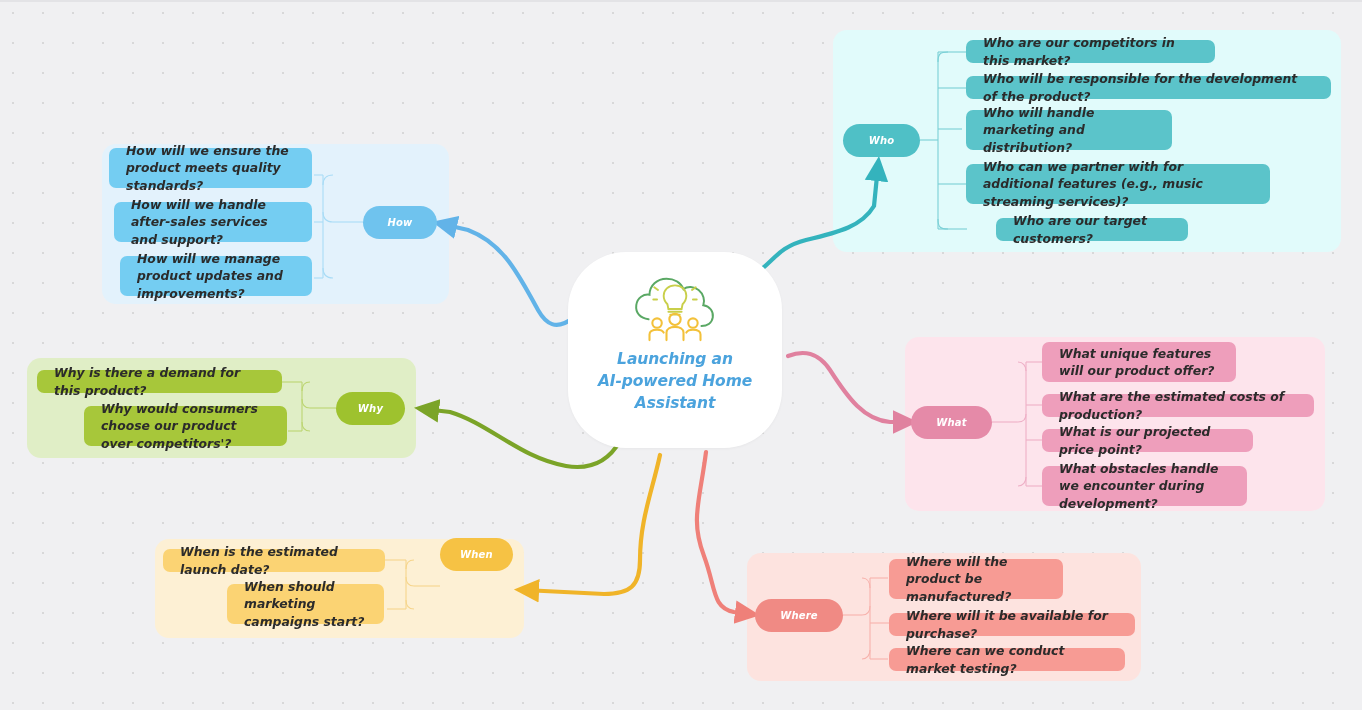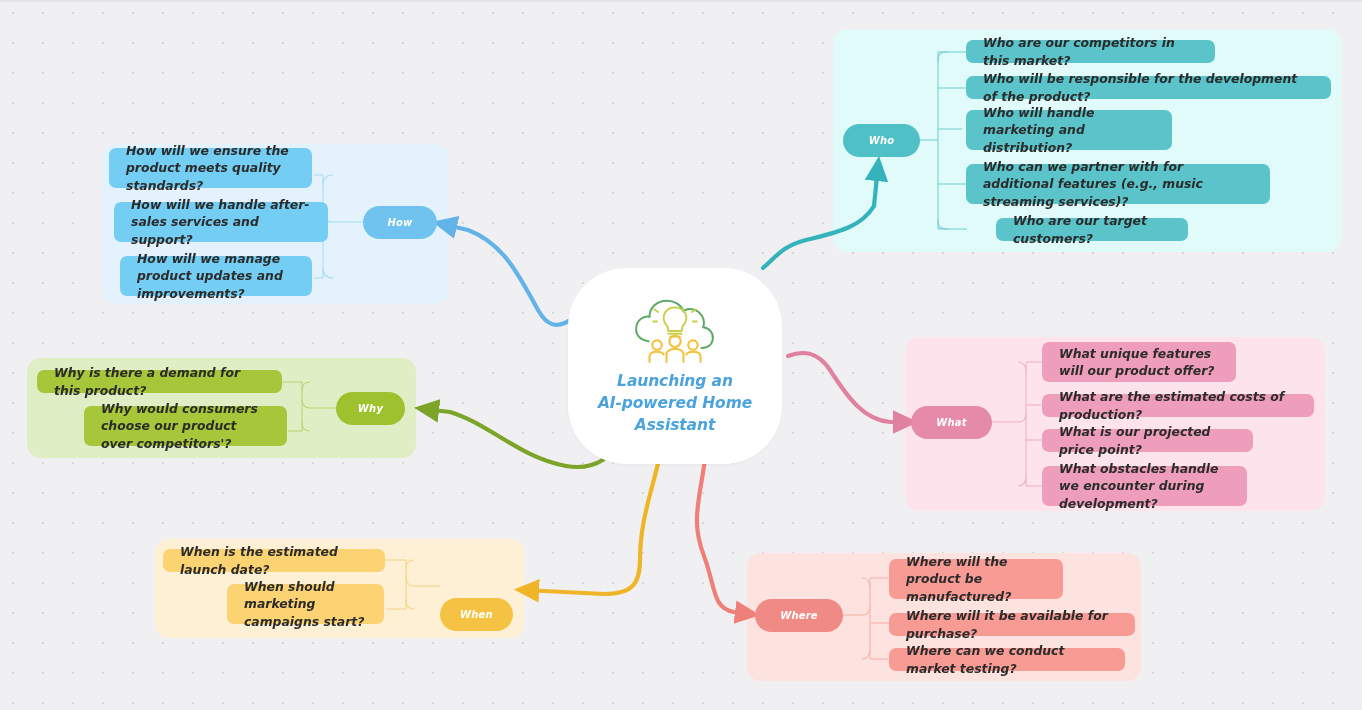--- a/index.html
+++ b/index.html
@@ -44,31 +44,31 @@
     left: 0; top: 0;
     width: 1362px; height: 710px;
     z-index: 2;
     pointer-events: none;
   }
 
   
   .center-node {
     position: absolute;
     left: 568px;
-    top: 268px;
+    top: 252px;
     width: 214px;
     height: 196px;
     background: #ffffff;
     border-radius: 58px;
     z-index: 5;
     display: flex;
     flex-direction: column;
     align-items: center;
     justify-content: flex-start;
-    padding-top: 28px;
+    padding-top: 22px;
     box-sizing: border-box;
     box-shadow: 0 1px 3px rgba(0,0,0,0.04);
   }
   .center-icon { width: 92px; height: 68px; }
   .center-title {
     margin-top: 6px;
     width: 180px;
     text-align: center;
     font-size: 15.5px;
     line-height: 1.42;
@@ -250,32 +250,32 @@
     <div class="center-title" style="color: rgb(75, 163, 221);">
       <div>Launching an</div>
       <div>AI-powered Home</div>
       <div>Assistant</div>
     </div>
   </div>
 
   <div class="hub" style="left: 843px; top: 124px; width: 77px; height: 33px; background: rgb(79, 192, 198);">Who</div>
   <div class="hub" style="left: 363px; top: 206px; width: 74px; height: 33px; background: rgb(111, 195, 238);">How</div>
   <div class="hub" style="left: 336px; top: 392px; width: 69px; height: 33px; background: rgb(158, 194, 46);">Why</div>
-  <div class="hub" style="left: 440px; top: 598px; width: 73px; height: 33px; background: rgb(246, 194, 68);">When</div>
+  <div class="hub" style="left: 440px; top: 538px; width: 73px; height: 33px; background: rgb(246, 194, 68);">When</div>
   <div class="hub" style="left: 911px; top: 406px; width: 81px; height: 33px; background: rgb(229, 138, 168);">What</div>
   <div class="hub" style="left: 755px; top: 599px; width: 88px; height: 33px; background: rgb(240, 138, 132);">Where</div>
 
   <div class="leaf" style="left: 966px; top: 40px; width: 249px; height: 23px; background: rgb(91, 196, 202);">Who are our competitors in this market?</div>
   <div class="leaf" style="left: 966px; top: 76px; width: 365px; height: 23px; background: rgb(91, 196, 202);">Who will be responsible for the development of the product?</div>
   <div class="leaf" style="left: 966px; top: 110px; width: 206px; height: 40px; background: rgb(91, 196, 202);">Who will handle marketing and distribution?</div>
   <div class="leaf" style="left: 966px; top: 164px; width: 304px; height: 40px; background: rgb(91, 196, 202);">Who can we partner with for additional features (e.g., music streaming services)?</div>
   <div class="leaf" style="left: 996px; top: 218px; width: 192px; height: 23px; background: rgb(91, 196, 202);">Who are our target customers?</div>
 
   <div class="leaf" style="left: 109px; top: 148px; width: 203px; height: 40px; background: rgb(116, 205, 242);">How will we ensure the product meets quality standards?</div>
-  <div class="leaf" style="left: 114px; top: 202px; width: 214px; height: 40px; background: rgb(116, 205, 242);">How will we handle after-sales services and support?</div>
+  <div class="leaf" style="left: 114px; top: 202px; width: 198px; height: 40px; background: rgb(116, 205, 242);">How will we handle after-sales services and support?</div>
   <div class="leaf" style="left: 120px; top: 256px; width: 192px; height: 40px; background: rgb(116, 205, 242);">How will we manage product updates and improvements?</div>
 
   <div class="leaf" style="left: 37px; top: 370px; width: 245px; height: 23px; background: rgb(167, 199, 58);">Why is there a demand for this product?</div>
   <div class="leaf" style="left: 84px; top: 406px; width: 203px; height: 40px; background: rgb(167, 199, 58);">Why would consumers choose our product over competitors'?</div>
 
   <div class="leaf" style="left: 163px; top: 549px; width: 222px; height: 23px; background: rgb(251, 211, 115);">When is the estimated launch date?</div>
   <div class="leaf" style="left: 227px; top: 584px; width: 157px; height: 40px; background: rgb(251, 211, 115);">When should marketing campaigns start?</div>
 
   <div class="leaf" style="left: 1042px; top: 342px; width: 194px; height: 40px; background: rgb(238, 158, 187);">What unique features will our product offer?</div>
   <div class="leaf" style="left: 1042px; top: 394px; width: 272px; height: 23px; background: rgb(238, 158, 187);">What are the estimated costs of production?</div>

